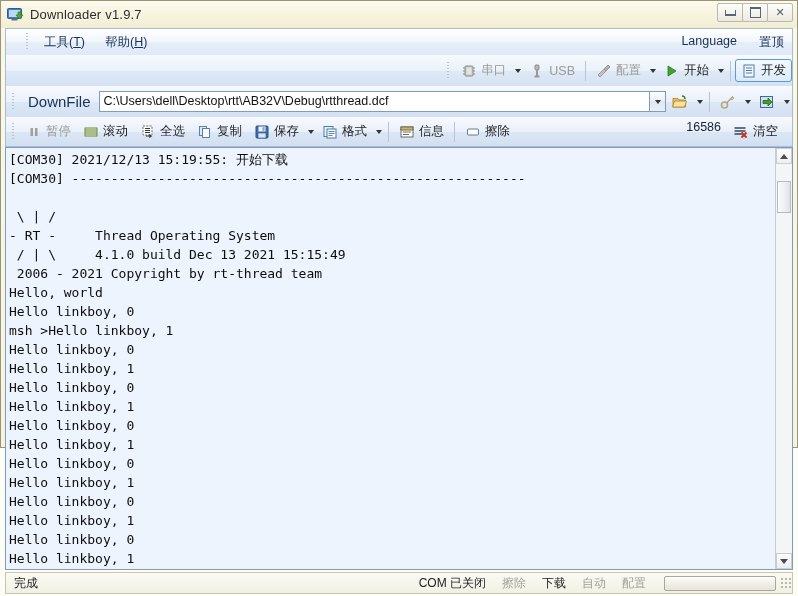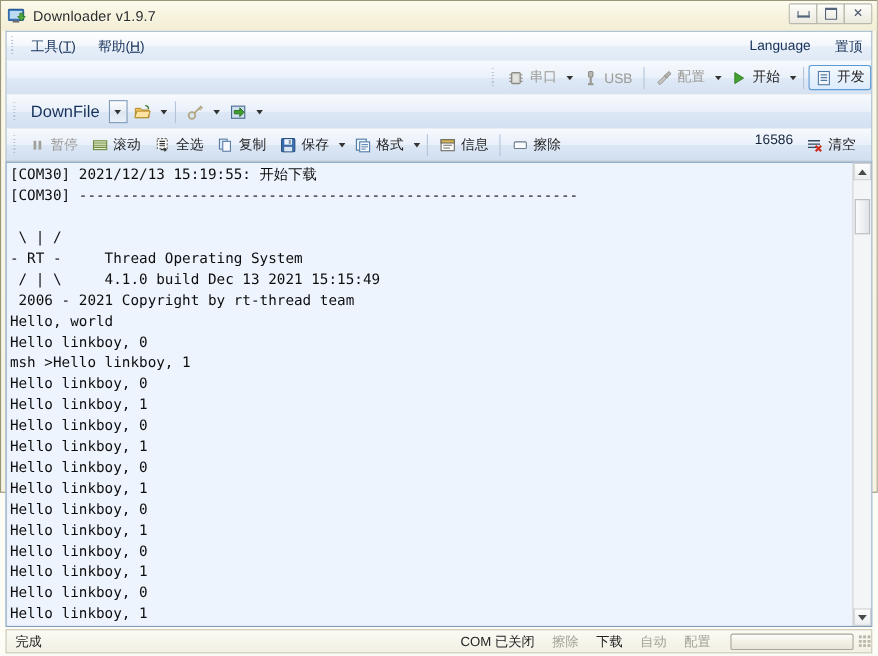--- a/index.html
+++ b/index.html
@@ -35,21 +35,21 @@
   }
   .wb:first-child{border-radius:2px 0 0 2px;}
   .wb:last-child{border-radius:0 2px 2px 0;}
   .glyph-min{width:9px;height:4px;border:1px solid #55657a;border-top:none;border-width:0 1px 2px 1px;}
   .glyph-max{width:9px;height:8px;border:1px solid #55657a;border-top-width:2px;}
   
   .menubar{
     height:26px;margin:0 4px;display:flex;align-items:center;
     background:linear-gradient(180deg,#ffffff 0%,#f2f6fb 48%,#e6eef8 52%,#dfe9f6 100%);
     border:1px solid #a8bcd4;border-bottom:none;
-    position:relative;padding-left:2px;
+    position:relative;padding-left:18px;
   }
   .menu-item{padding:3px 10px;color:#16315a;font-size:12.5px;cursor:default;}
   .menu-item u{text-decoration:underline;}
   .menu-right{position:absolute;right:6px;display:flex;align-items:flex-start;gap:18px;}
   .menu-right .menu-item{padding:3px 2px;}
   
   .toolbar{
     margin:0 4px;height:31px;display:flex;align-items:center;
     background:linear-gradient(180deg,#f7fafe 0%,#eaf1fa 50%,#dfe9f6 51%,#d5e2f2 100%);
     border:1px solid #a8bcd4;border-top:none;border-bottom:none;
@@ -265,20 +265,21 @@
           </g>
         </svg>
       </span>
       <span>开发</span>
     </div>
   </div>
 
   <div class="downrow">
     <div class="grip"></div>
     <div class="downfile-label">DownFile</div>
+    <div class="path-input" title="C:\Users\dell\Desktop\rtt\AB32V\Debug\rtthread.dcf">C:\Users\dell\Desktop\rtt\AB32V\Debug\rtthread.dcf</div>
     <div class="combo-arrow">
         <span class="caret"></span>
       </div>
 
     <div class="tb-btn">
       <span class="ico">
         <svg width="16" height="16" viewBox="0 0 16 16">
           <path d="M1 4.5 h5 l1.2 1.5 h6.3 v7 h-12.5 z" fill="#f2c45a" stroke="#a8801f" stroke-width="0.8"></path>
           <path d="M2.5 7 h12 l-2 6 h-12 z" fill="#fde2a0" stroke="#a8801f" stroke-width="0.8"></path>
           <path d="M10 2 a3 3 0 0 1 3 3" fill="none" stroke="#3c7a2e" stroke-width="1.3"></path>

